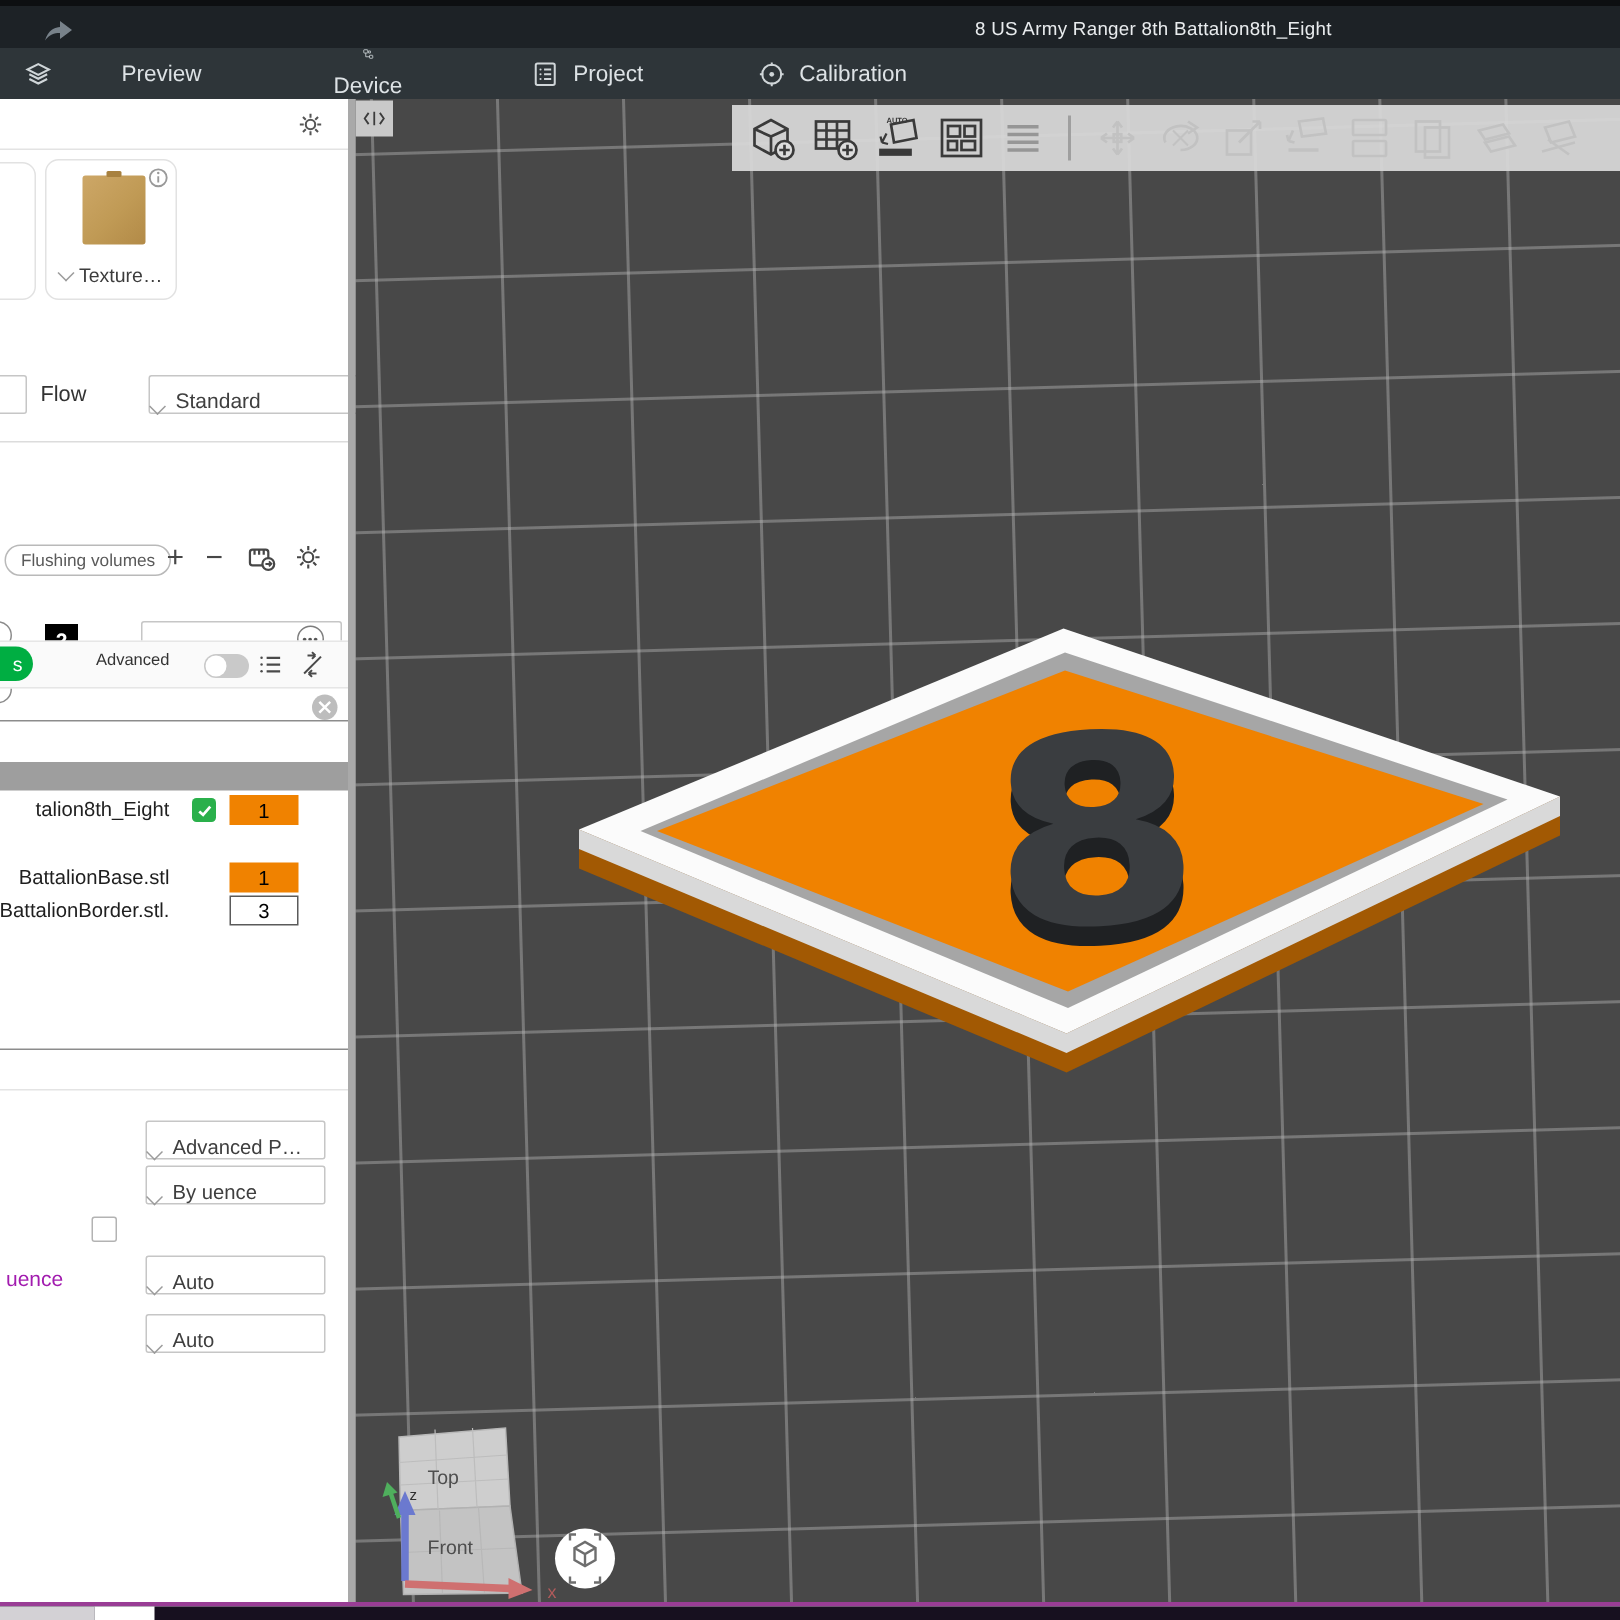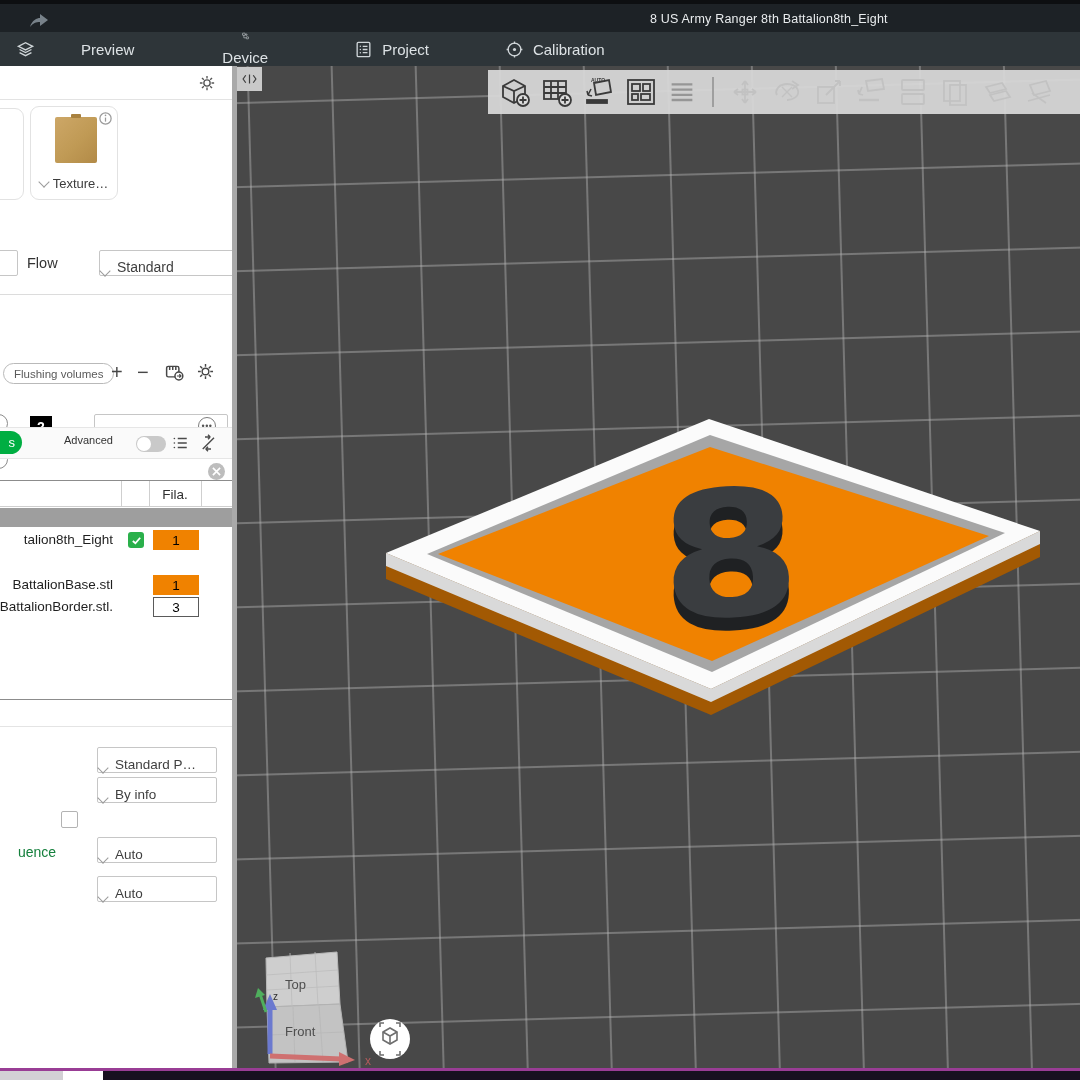--- a/index.html
+++ b/index.html
@@ -78,21 +78,21 @@
   .trow { position:absolute; left:0; width:100%; height:22px; }
   .trow .nm { position:absolute; left:0; top:3px; width:114px; overflow:hidden; white-space:nowrap; direction:rtl; text-align:right; font-size:13.5px; color:#1f1f1f; }
   .trow .badge { position:absolute; left:154px; top:1px; width:46px; height:20px; display:flex; align-items:center; justify-content:center; font-size:13.5px; }
   #chk0 { position:absolute; left:129px; top:3px; width:16px; height:16px; background:#2ab04b; border-radius:3px; display:flex; align-items:center; justify-content:center; }
 
   
   #sb-div2 { left:0; top:660px; width:232px; height:1px; background:#e4e4e4; }
   #dd-plate { left:61px; top:681px; width:120px; height:26px; }
   #dd-bylayer { left:61px; top:711px; width:120px; height:26px; }
   #chk-box { left:61px; top:745px; width:17px; height:17px; border:1px solid #b3b3b3; border-radius:2px; background:#fff; }
-  #seq-label { left:18px; top:778px; font-size:14px; color:#15803d; }
+  #seq-label { left:4px; top:778px; font-size:14px; color:#a21caf; }
   #dd-seq { left:61px; top:771px; width:120px; height:26px; }
   #dd-auto2 { left:61px; top:810px; width:120px; height:26px; }
 
   
   #resize-strip { left:232px; top:66px; width:5px; height:1002px; background:#a9a9a9; }
   #viewport { left:237px; top:66px; width:843px; height:1002px; background:#484848; overflow:hidden; }
   #grid { position:absolute; left:-60px; top:-60px; width:1000px; height:1140px;
      background-image:
        linear-gradient(rgba(185,185,185,.42) 2px, transparent 2px),
        linear-gradient(90deg, rgba(185,185,185,.42) 2px, transparent 2px);
@@ -237,26 +237,20 @@
       <path d="M16 20 L9 20 M9 20 L12 17 M9 20 L12 23"></path>
   </svg>
 
   <div class="abs" id="close-circle">
     <svg width="9" height="9" viewBox="0 0 10 10" stroke="#fff" stroke-width="1.8">
         <path d="M1 1 L9 9 M9 1 L1 9"></path>
       </svg>
   </div>
 
   <div class="abs" id="obj-table">
-    <div id="tbl-head">
-      <div class="vline" style="left:122px;"></div>
-      <div class="vline" style="left:150px;"></div>
-      <div class="vline" style="left:202px;"></div>
-      <span id="tbl-fila-h">Fila.</span>
-    </div>
     <div id="tbl-selected"></div>
 
     <div class="trow" style="top:48px;">
       <span class="nm">talion8th_Eight</span>
       <span id="chk0">
         <svg width="11" height="11" viewBox="0 0 12 12" fill="none" stroke="#fff" stroke-width="2">
             <path d="M2 6.5 L4.8 9 L10 3"></path>
           </svg>
       </span>
       <span class="badge" style="background: rgb(240, 130, 0); color: rgb(0, 0, 0);">1</span>
@@ -268,25 +262,25 @@
     <div class="trow" style="top:115px;">
       <span class="nm">.BattalionBorder.stl</span>
       <span class="badge" style="background: rgb(255, 255, 255); color: rgb(0, 0, 0); border: 1px solid rgb(90, 90, 90);">3</span>
     </div>
   </div>
 
   <div class="abs" id="sb-div2"></div>
 
   <div class="abs dd" id="dd-plate">
     <span class="chev"></span>
-    <span>Standard P…</span>
+    <span>Advanced P…</span>
   </div>
   <div class="abs dd" id="dd-bylayer">
     <span class="chev"></span>
-    <span>By info</span>
+    <span>By uence</span>
   </div>
   <div class="abs" id="chk-box"></div>
   <span class="abs" id="seq-label">uence</span>
   <div class="abs dd" id="dd-seq">
     <span class="chev"></span>
     <span>Auto</span>
   </div>
   <div class="abs dd" id="dd-auto2">
     <span class="chev"></span>
     <span>Auto</span>

